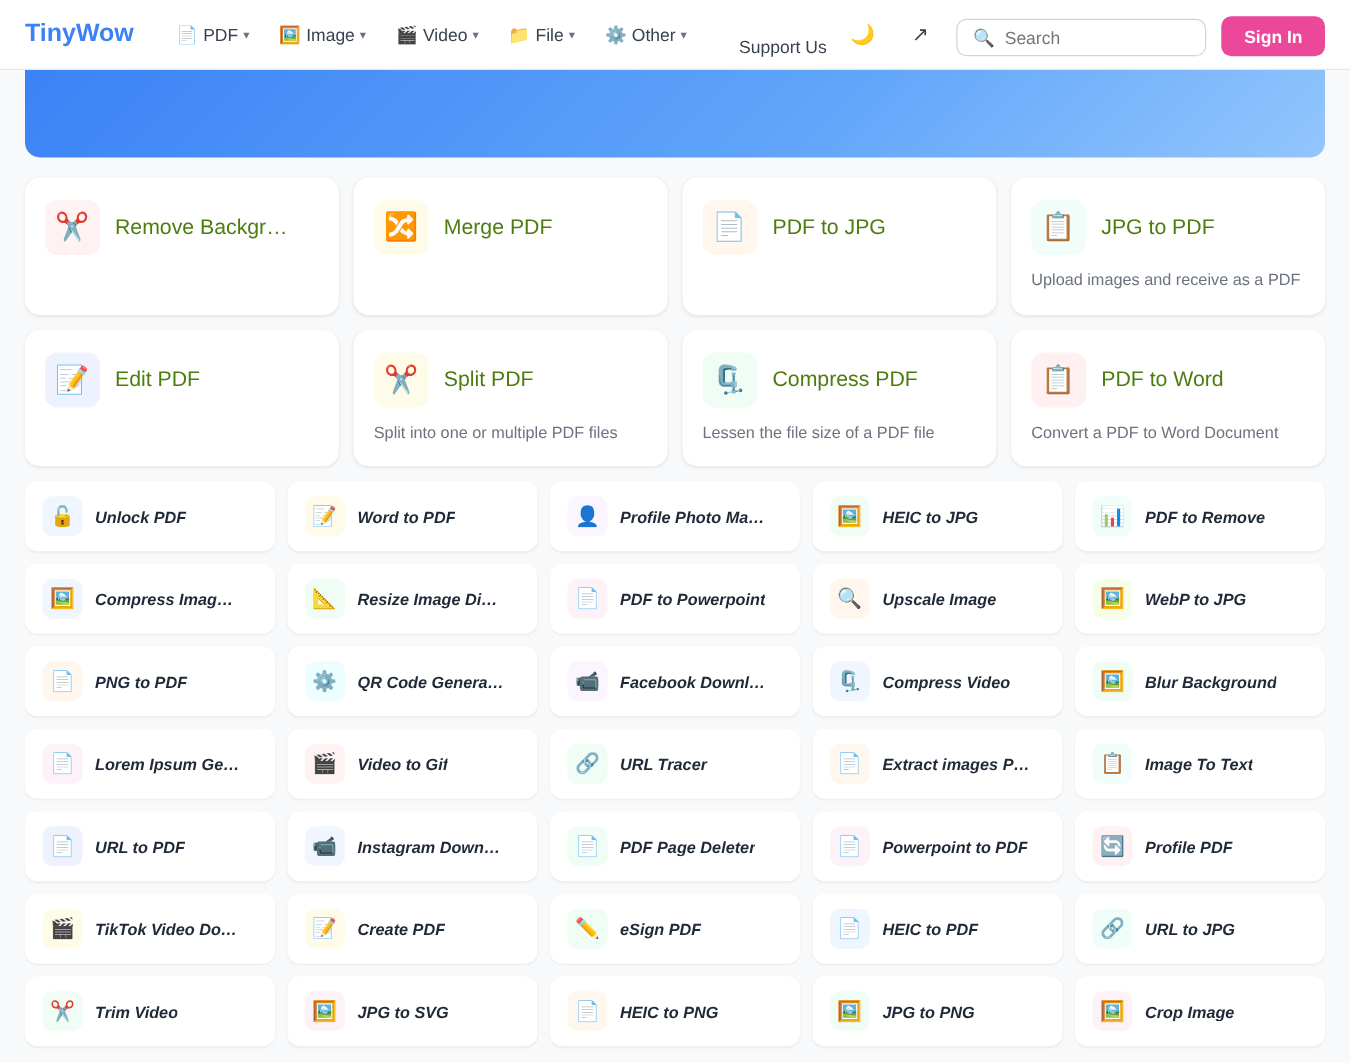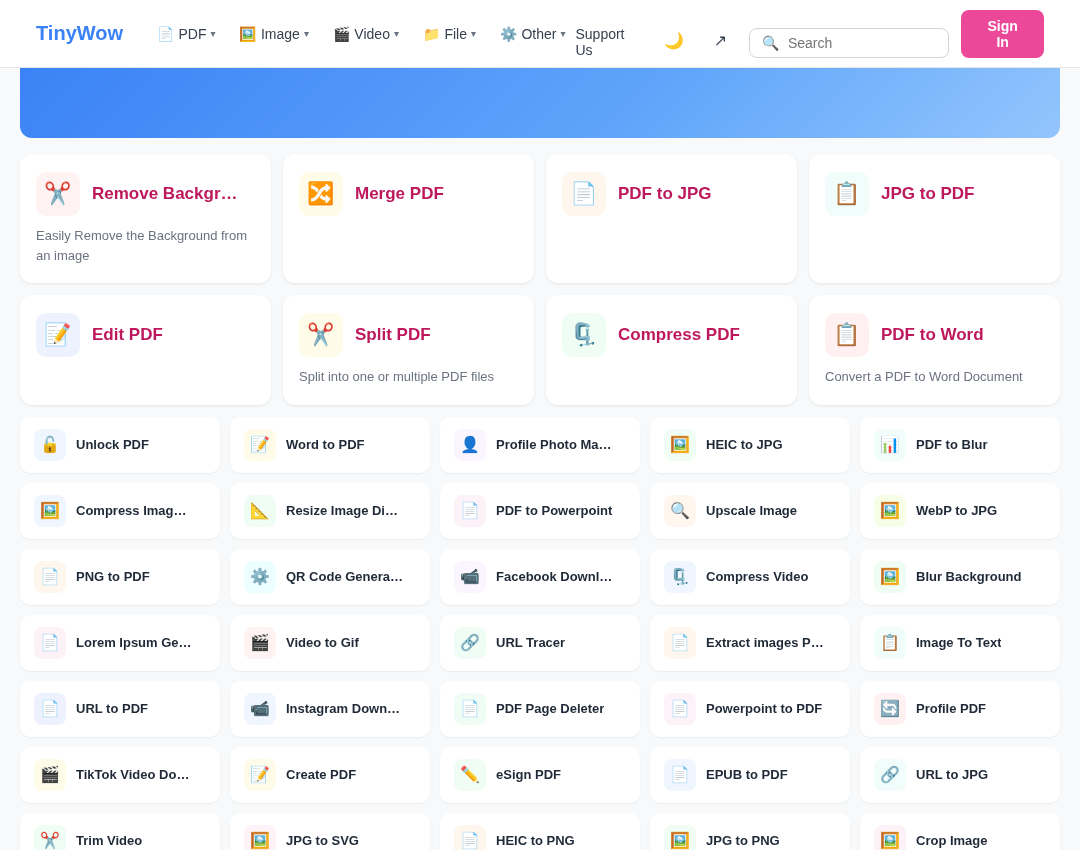--- a/index.html
+++ b/index.html
@@ -1,20 +1,20 @@
 <!DOCTYPE html>
 <html><head>
   <meta charset="utf-8">
   <style>
     * { margin: 0; padding: 0; box-sizing: border-box; }
     body { font-family: -apple-system, BlinkMacSystemFont, 'Segoe UI', sans-serif; background: #f8f9fa; color: #333; font-size: 14px; }
 
     
     .header {
-      display: flex; align-items: center; padding: 0 36px; height: 68px;
+      display: flex; align-items: center; padding: 0 20px; height: 56px;
       background: #fff; border-bottom: 1px solid #e5e7eb; position: sticky; top: 0; z-index: 100;
     }
     .logo { font-weight: 800; font-size: 20px; color: #1a1a2e; margin-right: 24px; }
     .logo span { color: #3b82f6; }
     .nav { display: flex; align-items: center; gap: 4px; flex: 1; }
     .nav-item {
       display: flex; align-items: center; gap: 4px; padding: 6px 10px;
       cursor: pointer; border-radius: 6px; font-size: 14px; color: #374151; font-weight: 500;
     }
     .nav-chevron { font-size: 10px; color: #6b7280; }
@@ -44,34 +44,34 @@
     
     .featured-grid {
       display: grid; grid-template-columns: 1fr 1fr 1fr 1fr; gap: 12px; margin-bottom: 12px;
     }
     .featured-card {
       background: #fff; border-radius: 12px; padding: 18px 16px; cursor: pointer;
       box-shadow: 0 1px 3px rgba(0,0,0,0.08); transition: box-shadow 0.2s;
     }
     .featured-card-top { display: flex; align-items: center; gap: 12px; margin-bottom: 10px; }
     .featured-icon { width: 44px; height: 44px; border-radius: 10px; display: flex; align-items: center; justify-content: center; font-size: 22px; flex-shrink: 0; }
-    .featured-title { font-size: 17px; font-weight: 700; color: #be185d; }
+    .featured-title { font-size: 17px; font-weight: 400; color: #4d7c0f; }
     .featured-desc { font-size: 13px; color: #6b7280; line-height: 1.5; }
 
     
     .compact-grid {
       display: grid; grid-template-columns: repeat(5, 1fr); gap: 10px; margin-bottom: 10px;
     }
     .compact-card {
       background: #fff; border-radius: 10px; padding: 12px 14px;
       display: flex; align-items: center; gap: 10px; cursor: pointer;
       box-shadow: 0 1px 2px rgba(0,0,0,0.06); transition: box-shadow 0.2s;
     }
     .compact-icon { width: 32px; height: 32px; border-radius: 8px; display: flex; align-items: center; justify-content: center; font-size: 16px; flex-shrink: 0; }
-    .compact-label { font-size: 13px; font-weight: 600; color: #1f2937; white-space: nowrap; overflow: hidden; text-overflow: ellipsis; }
+    .compact-label { font-size: 13px; font-weight: 600; color: #1f2937; white-space: nowrap; overflow: hidden; text-overflow: ellipsis; font-style: italic; }
 
     
     .bg-red-light { background: #fef2f2; }
     .bg-yellow-light { background: #fefce8; }
     .bg-blue-light { background: #eff6ff; }
     .bg-green-light { background: #f0fdf4; }
     .bg-purple-light { background: #faf5ff; }
     .bg-orange-light { background: #fff7ed; }
     .bg-pink-light { background: #fdf2f8; }
     .bg-teal-light { background: #f0fdfa; }
@@ -129,39 +129,39 @@
 <div class="main">
 
   <div class="hero-strip"></div>
 
   <div class="featured-grid">
   <div class="featured-card">
     <div class="featured-card-top">
       <div class="featured-icon bg-red-light">✂️</div>
       <div class="featured-title">Remove Backgr…</div>
     </div>
-    <div class="featured-desc">Easily Remove the Background from an image</div>
   </div>
       <div class="featured-card">
     <div class="featured-card-top">
       <div class="featured-icon bg-yellow-light">🔀</div>
       <div class="featured-title">Merge PDF</div>
     </div>
   </div>
       <div class="featured-card">
     <div class="featured-card-top">
       <div class="featured-icon bg-orange-light">📄</div>
       <div class="featured-title">PDF to JPG</div>
     </div>
   </div>
       <div class="featured-card">
     <div class="featured-card-top">
       <div class="featured-icon bg-teal-light">📋</div>
       <div class="featured-title">JPG to PDF</div>
     </div>
+    <div class="featured-desc">Upload images and receive as a PDF</div>
   </div>
     </div>
 
   <div class="featured-grid" id="featured-grid-2">
   <div class="featured-card">
     <div class="featured-card-top">
       <div class="featured-icon bg-indigo-light">📝</div>
       <div class="featured-title">Edit PDF</div>
     </div>
   </div>
@@ -170,20 +170,21 @@
       <div class="featured-icon bg-yellow-light">✂️</div>
       <div class="featured-title">Split PDF</div>
     </div>
     <div class="featured-desc">Split into one or multiple PDF files</div>
   </div>
       <div class="featured-card">
     <div class="featured-card-top">
       <div class="featured-icon bg-green-light">🗜️</div>
       <div class="featured-title">Compress PDF</div>
     </div>
+    <div class="featured-desc">Lessen the file size of a PDF file</div>
   </div>
       <div class="featured-card">
     <div class="featured-card-top">
       <div class="featured-icon bg-rose-light">📋</div>
       <div class="featured-title">PDF to Word</div>
     </div>
     <div class="featured-desc">Convert a PDF to Word Document</div>
   </div>
     </div>
 
@@ -200,21 +201,21 @@
         <div class="compact-card">
       <div class="compact-icon bg-purple-light">👤</div>
       <span class="compact-label">Profile Photo Ma…</span>
     </div>
         <div class="compact-card">
       <div class="compact-icon bg-green-light">🖼️</div>
       <span class="compact-label">HEIC to JPG</span>
     </div>
         <div class="compact-card">
       <div class="compact-icon bg-teal-light">📊</div>
-      <span class="compact-label">PDF to Blur</span>
+      <span class="compact-label">PDF to Remove</span>
     </div>
       </div>
       <div class="compact-grid">
         <div class="compact-card">
       <div class="compact-icon bg-blue-light">🖼️</div>
       <span class="compact-label">Compress Imag…</span>
     </div>
         <div class="compact-card">
       <div class="compact-icon bg-green-light">📐</div>
       <span class="compact-label">Resize Image Di…</span>
@@ -306,21 +307,21 @@
         <div class="compact-card">
       <div class="compact-icon bg-yellow-light">📝</div>
       <span class="compact-label">Create PDF</span>
     </div>
         <div class="compact-card">
       <div class="compact-icon bg-green-light">✏️</div>
       <span class="compact-label">eSign PDF</span>
     </div>
         <div class="compact-card">
       <div class="compact-icon bg-blue-light">📄</div>
-      <span class="compact-label">EPUB to PDF</span>
+      <span class="compact-label">HEIC to PDF</span>
     </div>
         <div class="compact-card">
       <div class="compact-icon bg-teal-light">🔗</div>
       <span class="compact-label">URL to JPG</span>
     </div>
       </div>
       <div class="compact-grid">
         <div class="compact-card">
       <div class="compact-icon bg-green-light">✂️</div>
       <span class="compact-label">Trim Video</span>

